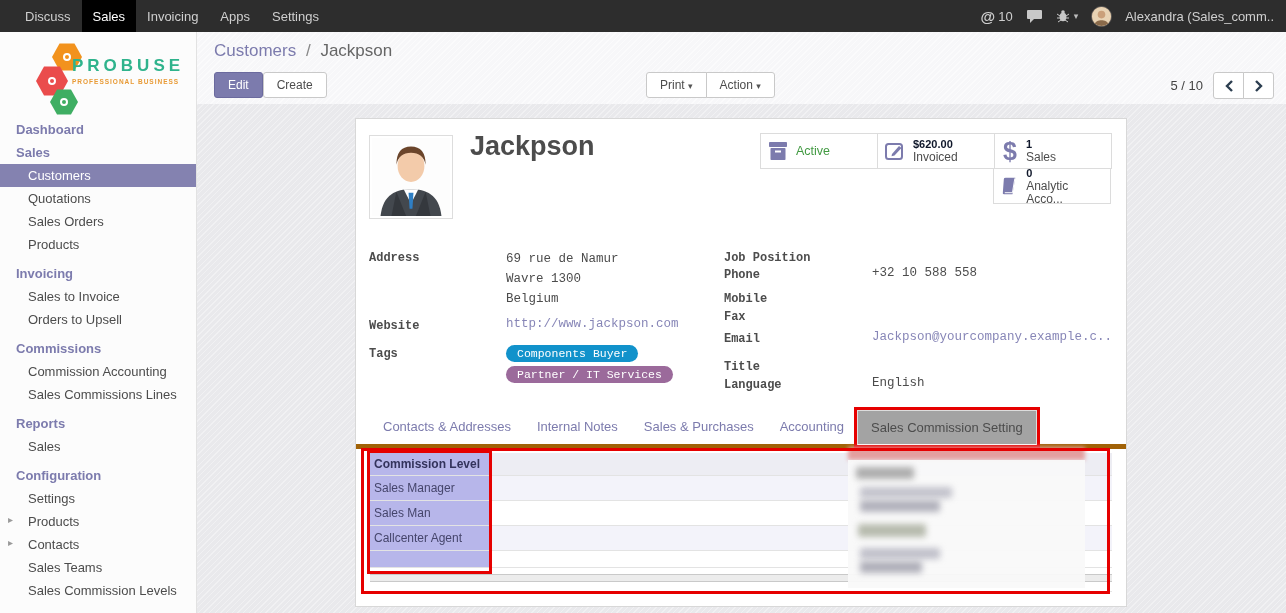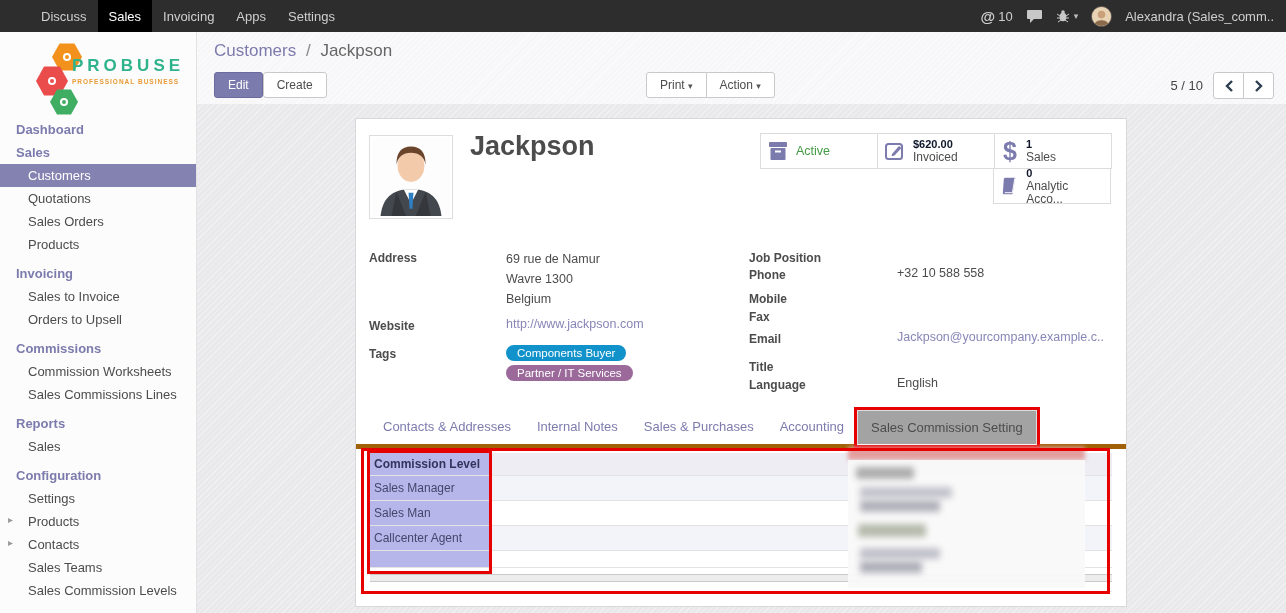--- a/index.html
+++ b/index.html
@@ -2,21 +2,21 @@
 <html><head>
 <meta charset="utf-8">
 <style>
   * { margin:0; padding:0; box-sizing:border-box; }
   html,body { width:1286px; height:613px; overflow:hidden; background:#eaeaed;
     font-family:"Liberation Sans", sans-serif; }
 
   
   .topbar { position:absolute; left:0; top:0; width:1286px; height:32px;
     background:#2d2d2d; display:flex; align-items:stretch; z-index:50; }
-  .topbar .menu { display:flex; align-items:stretch; padding-left:30px; }
+  .topbar .menu { display:flex; align-items:stretch; padding-left:14px; }
   .tmenu-item { color:#cfcfcf; font-size:13px; padding:0 11px; display:flex;
     align-items:center; cursor:pointer; }
   .tmenu-item.active { background:#000; color:#fff; }
   .topbar .right { margin-left:auto; display:flex; align-items:center; gap:13px;
     padding-right:12px; color:#cfcfcf; font-size:13px; }
   .mention { display:flex; align-items:center; gap:3px; }
   .mention .at { font-size:15px; font-weight:bold; }
   .ticon { display:flex; align-items:center; }
   .caret { font-size:9px; color:#bdbdbd; }
   .tb-avatar { width:21px; height:21px; border-radius:50%; background:#caa27e;
@@ -82,21 +82,21 @@
     background:#fff; display:flex; align-items:center; padding:0 6px; gap:7px; cursor:pointer; }
   .stat-row .stat-cell:first-child { margin-left:0; }
   .stat-cell.r2 { margin-top:-1px; }
   .stat-spacer { width:118px; margin-left:-1px; }
   .stat-txt { display:flex; flex-direction:column; line-height:13px; }
   .stat-val { color:#0f172a; font-size:11px; font-weight:bold; }
   .stat-lbl { color:#4c4c4c; font-size:12px; }
   .stat-lbl.green { color:#429a42; font-size:12.5px; }
 
   
-  .fields { position:absolute; left:13px; top:130px; right:14px; display:flex; }
+  .fields { position:absolute; left:13px; top:130px; right:14px; display:flex;font-family:Liberation Mono, monospace; }
   .fcol-left { width:367px; }
   .fcol-right { flex:1; padding-left:13px; border-left:0; }
   .frow { display:flex; }
   .flabel { width:137px; min-width:137px; font-size:12px; font-weight:bold; color:#4c4c4c; padding-top:2px; }
   .fcol-right .flabel { width:148px; min-width:148px; }
   .fval { font-size:12.5px; color:#4c4c4c; }
   .fval .vline { line-height:20px; }
   .link { color:#8786b7; cursor:pointer; }
   .tagrow .fval { display:flex; flex-direction:column; align-items:flex-start; gap:4px; }
   .tag { display:inline-block; color:#fff; font-size:11.5px; padding:2px 11px;
@@ -203,21 +203,21 @@
   <div class="side-item selected">Customers</div>
   <div class="side-item">Quotations</div>
   <div class="side-item">Sales Orders</div>
   <div class="side-item">Products</div>
 
   <div class="side-head">Invoicing</div>
   <div class="side-item">Sales to Invoice</div>
   <div class="side-item">Orders to Upsell</div>
 
   <div class="side-head">Commissions</div>
-  <div class="side-item">Commission Worksheets</div>
+  <div class="side-item">Commission Accounting</div>
   <div class="side-item">Sales Commissions Lines</div>
 
   <div class="side-head">Reports</div>
   <div class="side-item">Sales</div>
 
   <div class="side-head">Configuration</div>
   <div class="side-item">Settings</div>
   <div class="side-item">
     <span class="exp">▸</span>
     <span>Products</span>

